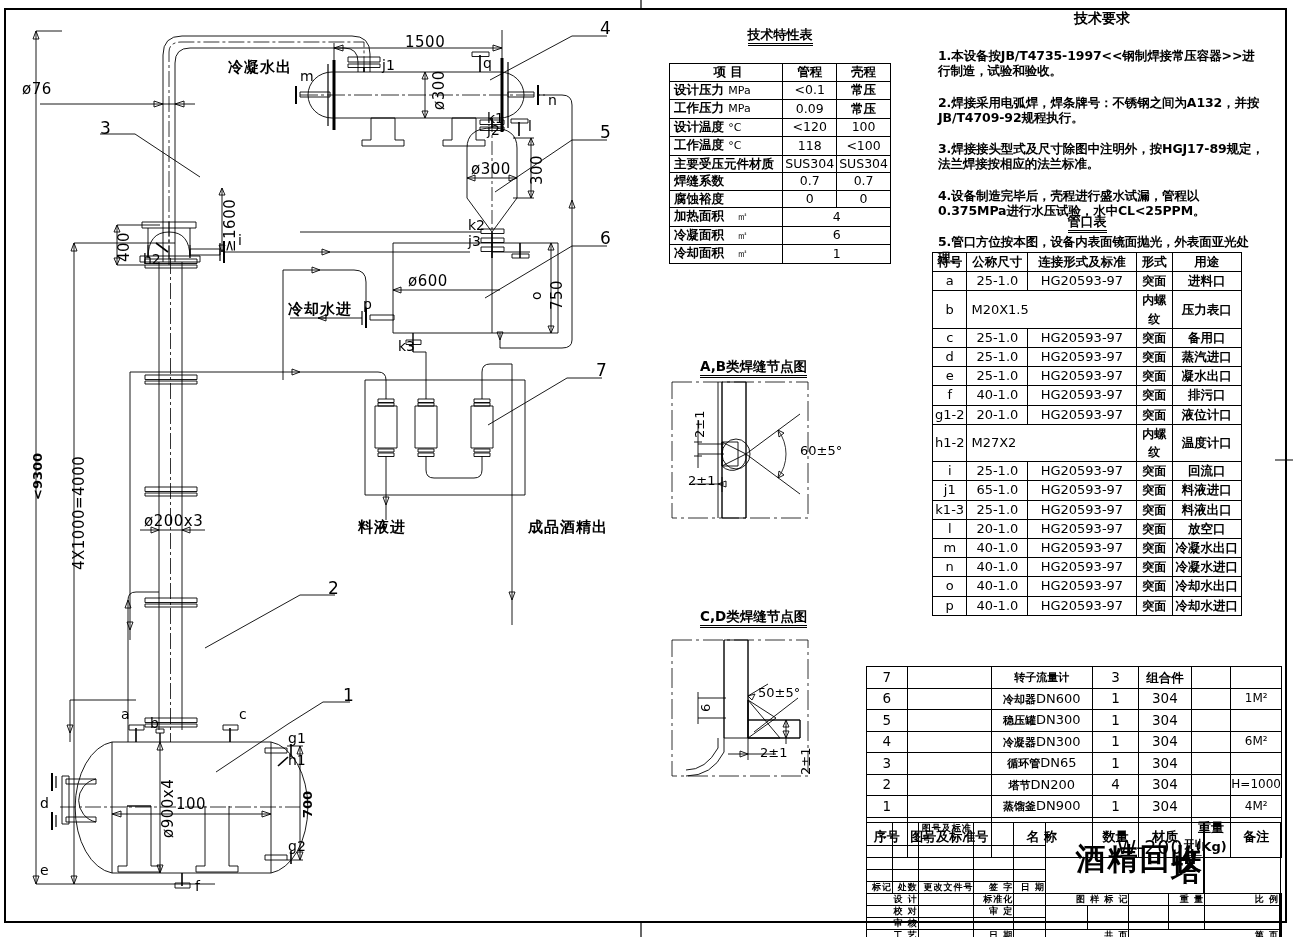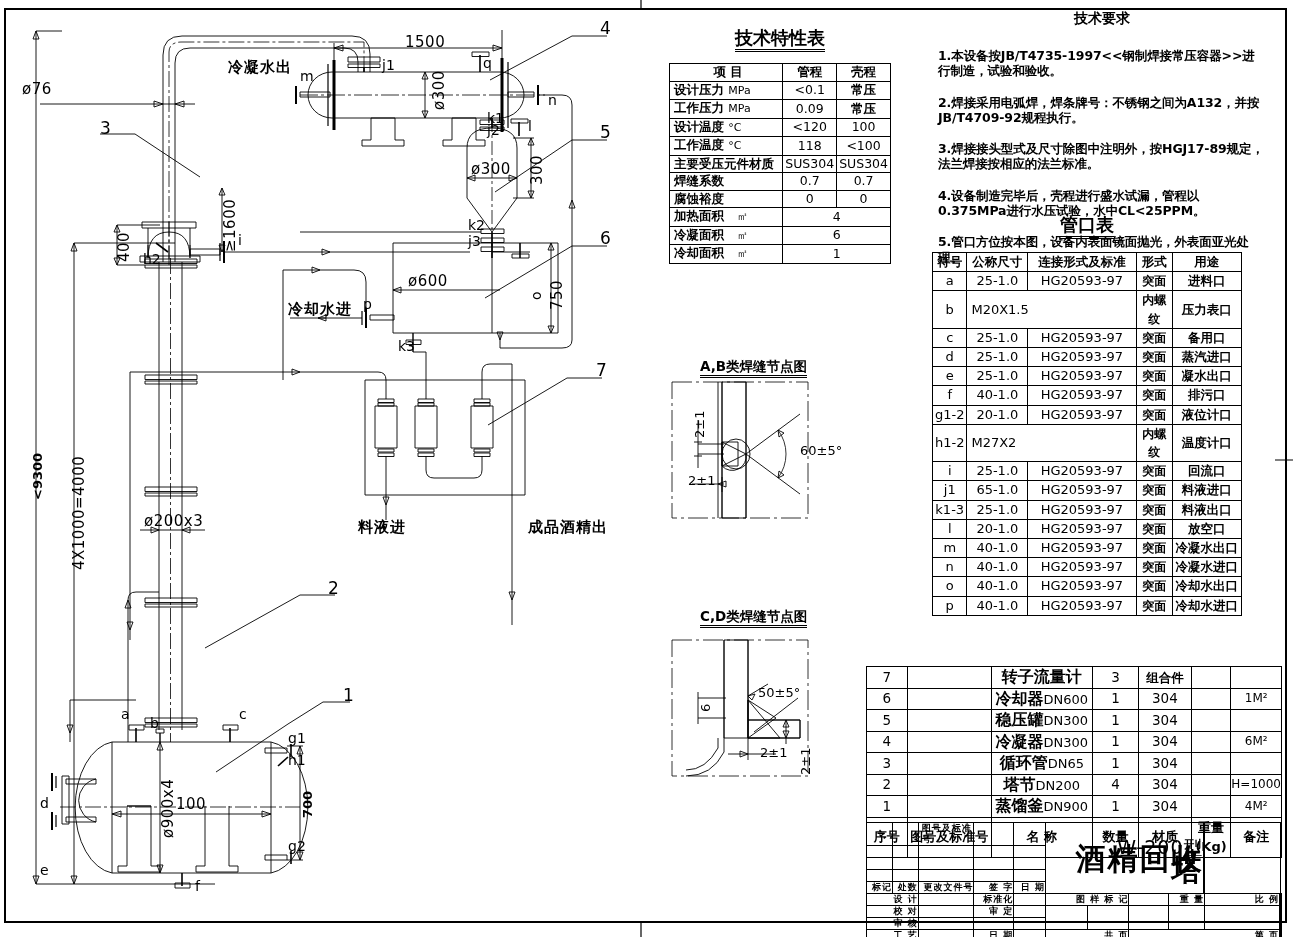--- a/index.html
+++ b/index.html
@@ -22,21 +22,21 @@
   .noz{font-size:14px;}
   .lead{font-size:17px;}
   .cn{font-weight:bold;font-size:15px;letter-spacing:1px;}
   .cnS{font-weight:bold;font-size:13px;}
   .rot90{transform:rotate(-90deg);transform-origin:0 0;}
 
   
   table{border-collapse:collapse;}
   .tbl td,.tbl th{border:1px solid #000;padding:0;text-align:center;
       font-size:12px;line-height:14px;height:14px;}
-  .ttl{font-weight:bold;font-size:18px;text-align:center;}
+  .ttl{font-weight:bold;font-size:13px;text-align:center;}
   .ttl u{text-decoration:none;border-bottom:3px double #000;padding-bottom:1px;}
 
   
   #spec{position:absolute;left:669px;top:63px;width:222px;}
   #spec td{font-size:12.5px;height:16.5px;line-height:16.5px;}
   #spec .it{text-align:left;padding-left:4px;font-weight:bold;}
   #spec .un{font-weight:normal;font-size:11px;}
   #spec-title{position:absolute;left:669px;top:26px;width:222px;}
 
   
@@ -51,21 +51,21 @@
   #nozzle{position:absolute;left:932px;top:252px;width:310px;}
   #nozzle td,#nozzle th{height:18.2px;line-height:18.2px;font-size:13px;}
   #nozzle th{font-weight:bold;font-size:12.5px;}
   #nozzle .use{font-weight:bold;font-size:12.5px;}
   #nozzle .frm{font-weight:bold;font-size:12px;}
 
   
   #bom{position:absolute;left:866px;top:666px;width:416px;}
   #bom td{height:19.5px;line-height:19.5px;font-size:13.5px;}
   #bom .nm{font-size:13px;}
-  #bom .nm b{font-size:16px;}
+  #bom .nm b{font-size:11px;}
   #bom tr.hd td{font-weight:bold;font-size:13px;}
 
   
   #titleblock{position:absolute;left:866px;top:822px;width:416px;}
   #titleblock td{font-size:9px;line-height:11px;height:11px;font-weight:bold;
                  letter-spacing:1px;text-align:right;}
   #tb-model{font-size:19px;font-weight:normal;letter-spacing:1px;}
   #tb-name{font-size:30px;font-weight:bold;letter-spacing:2px;}
 
   .wtitle{position:absolute;font-weight:bold;font-size:13.5px;}

